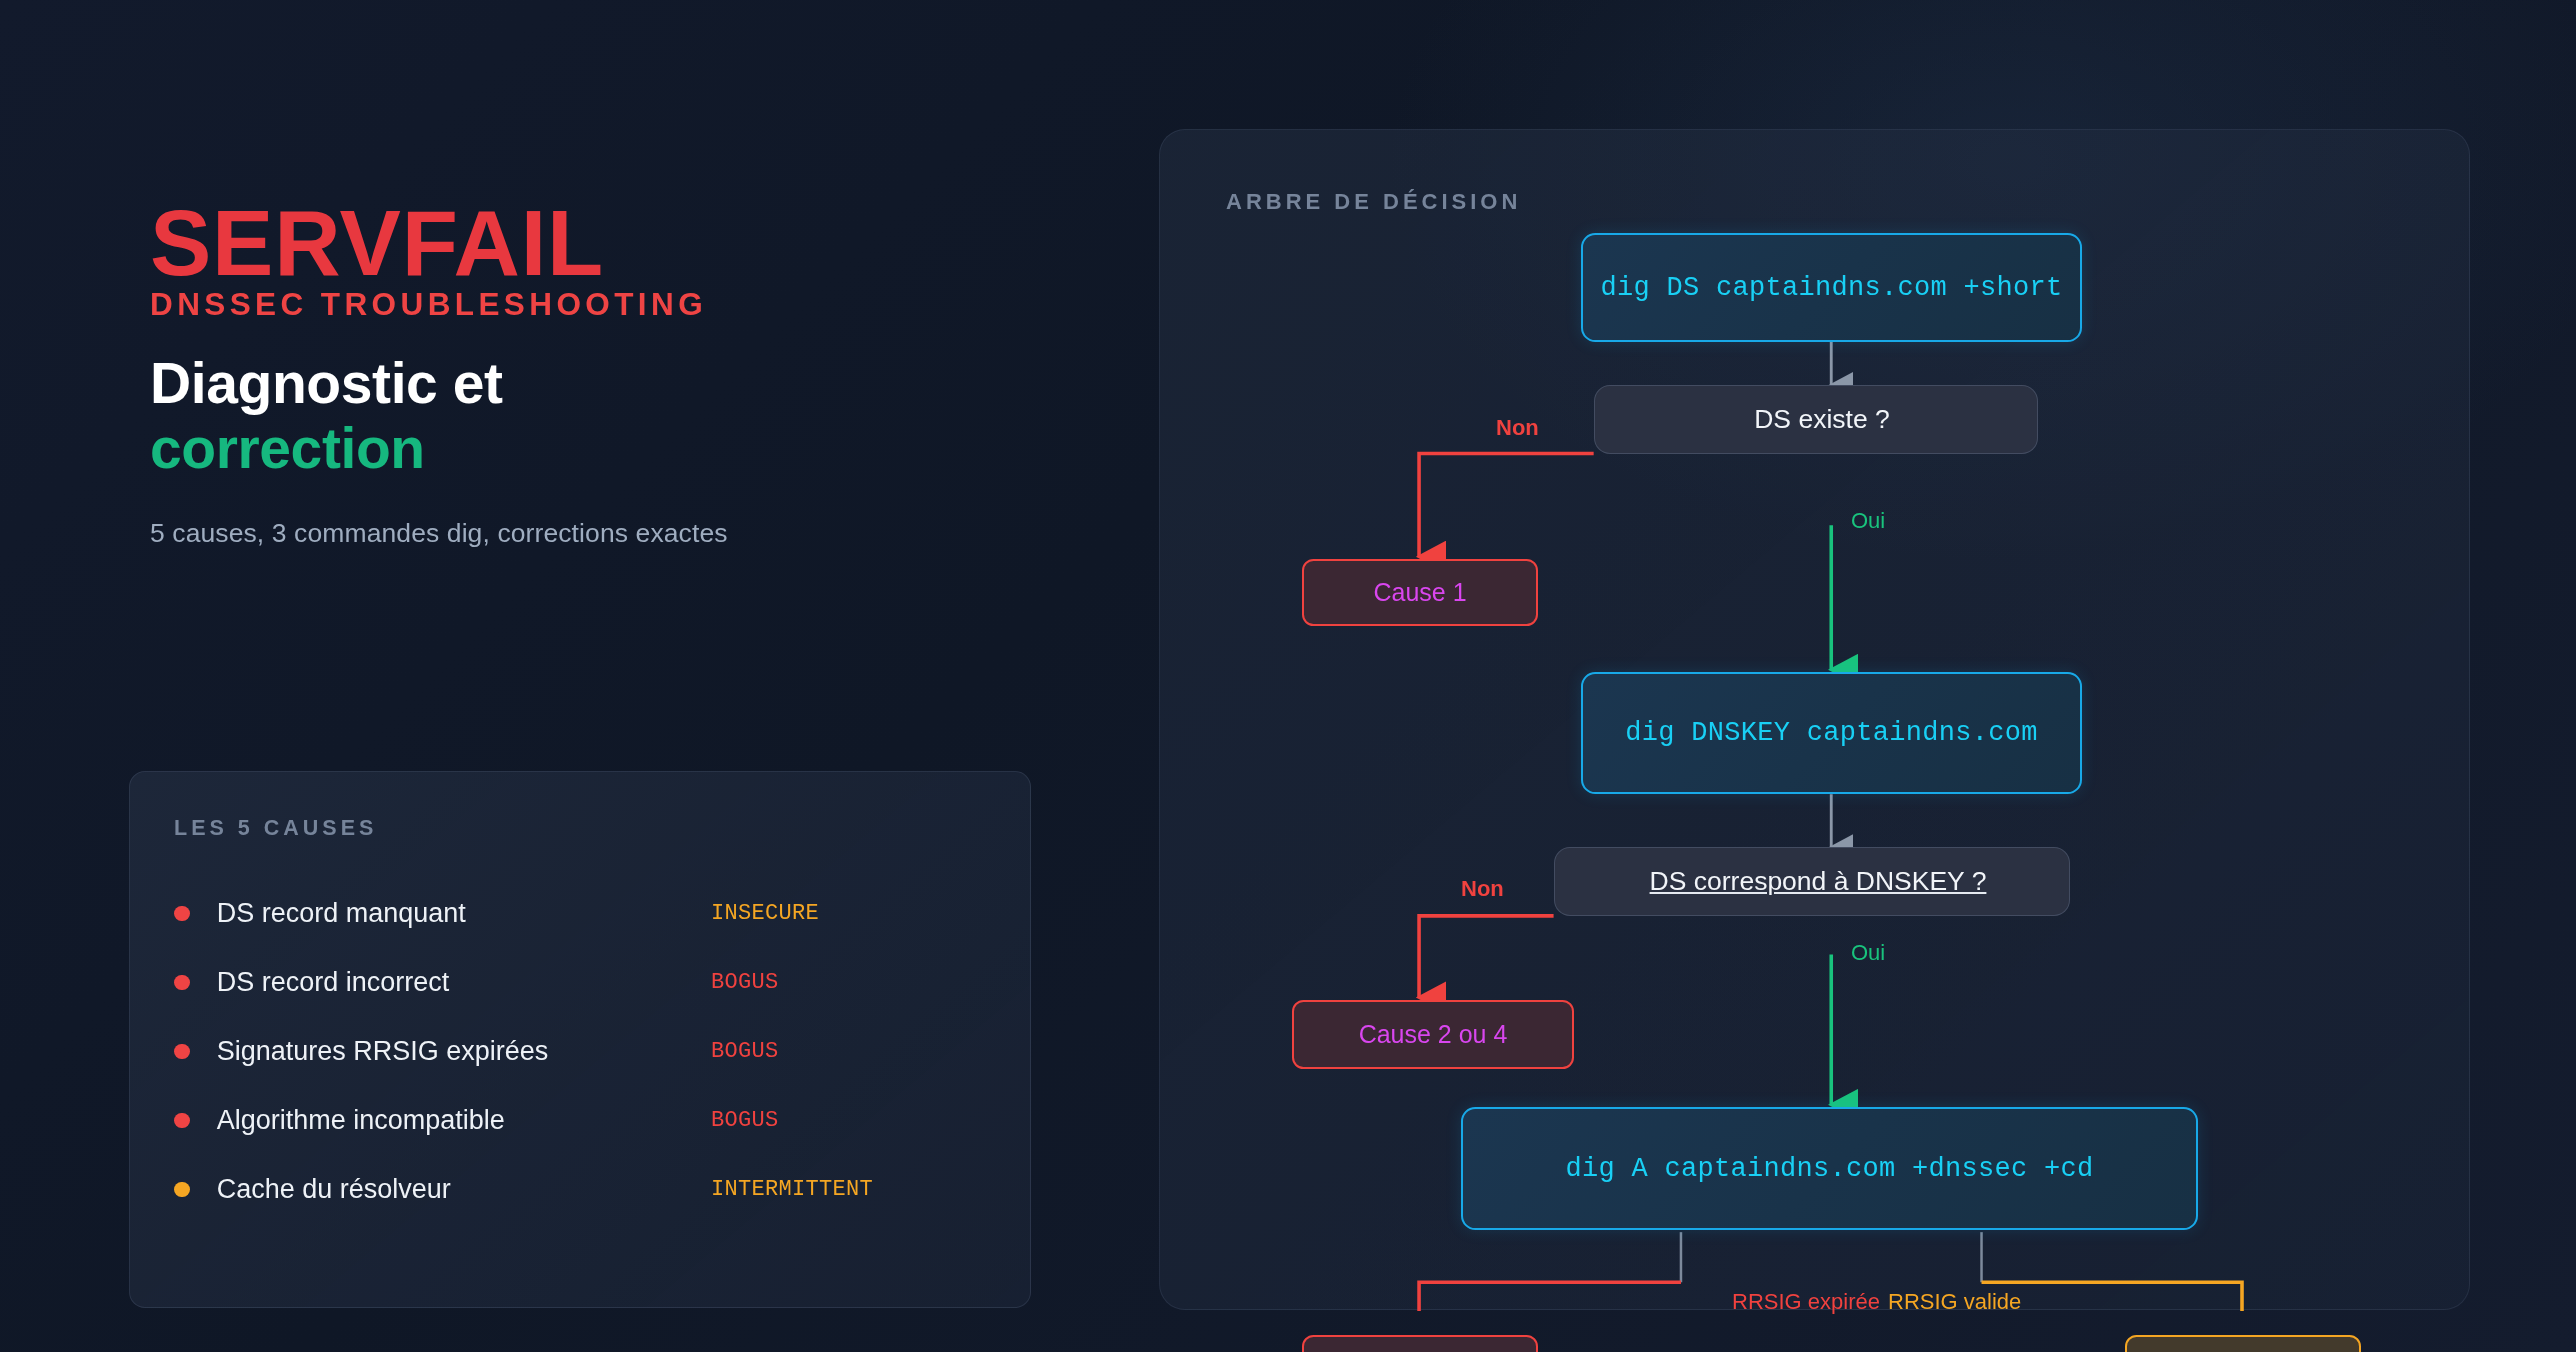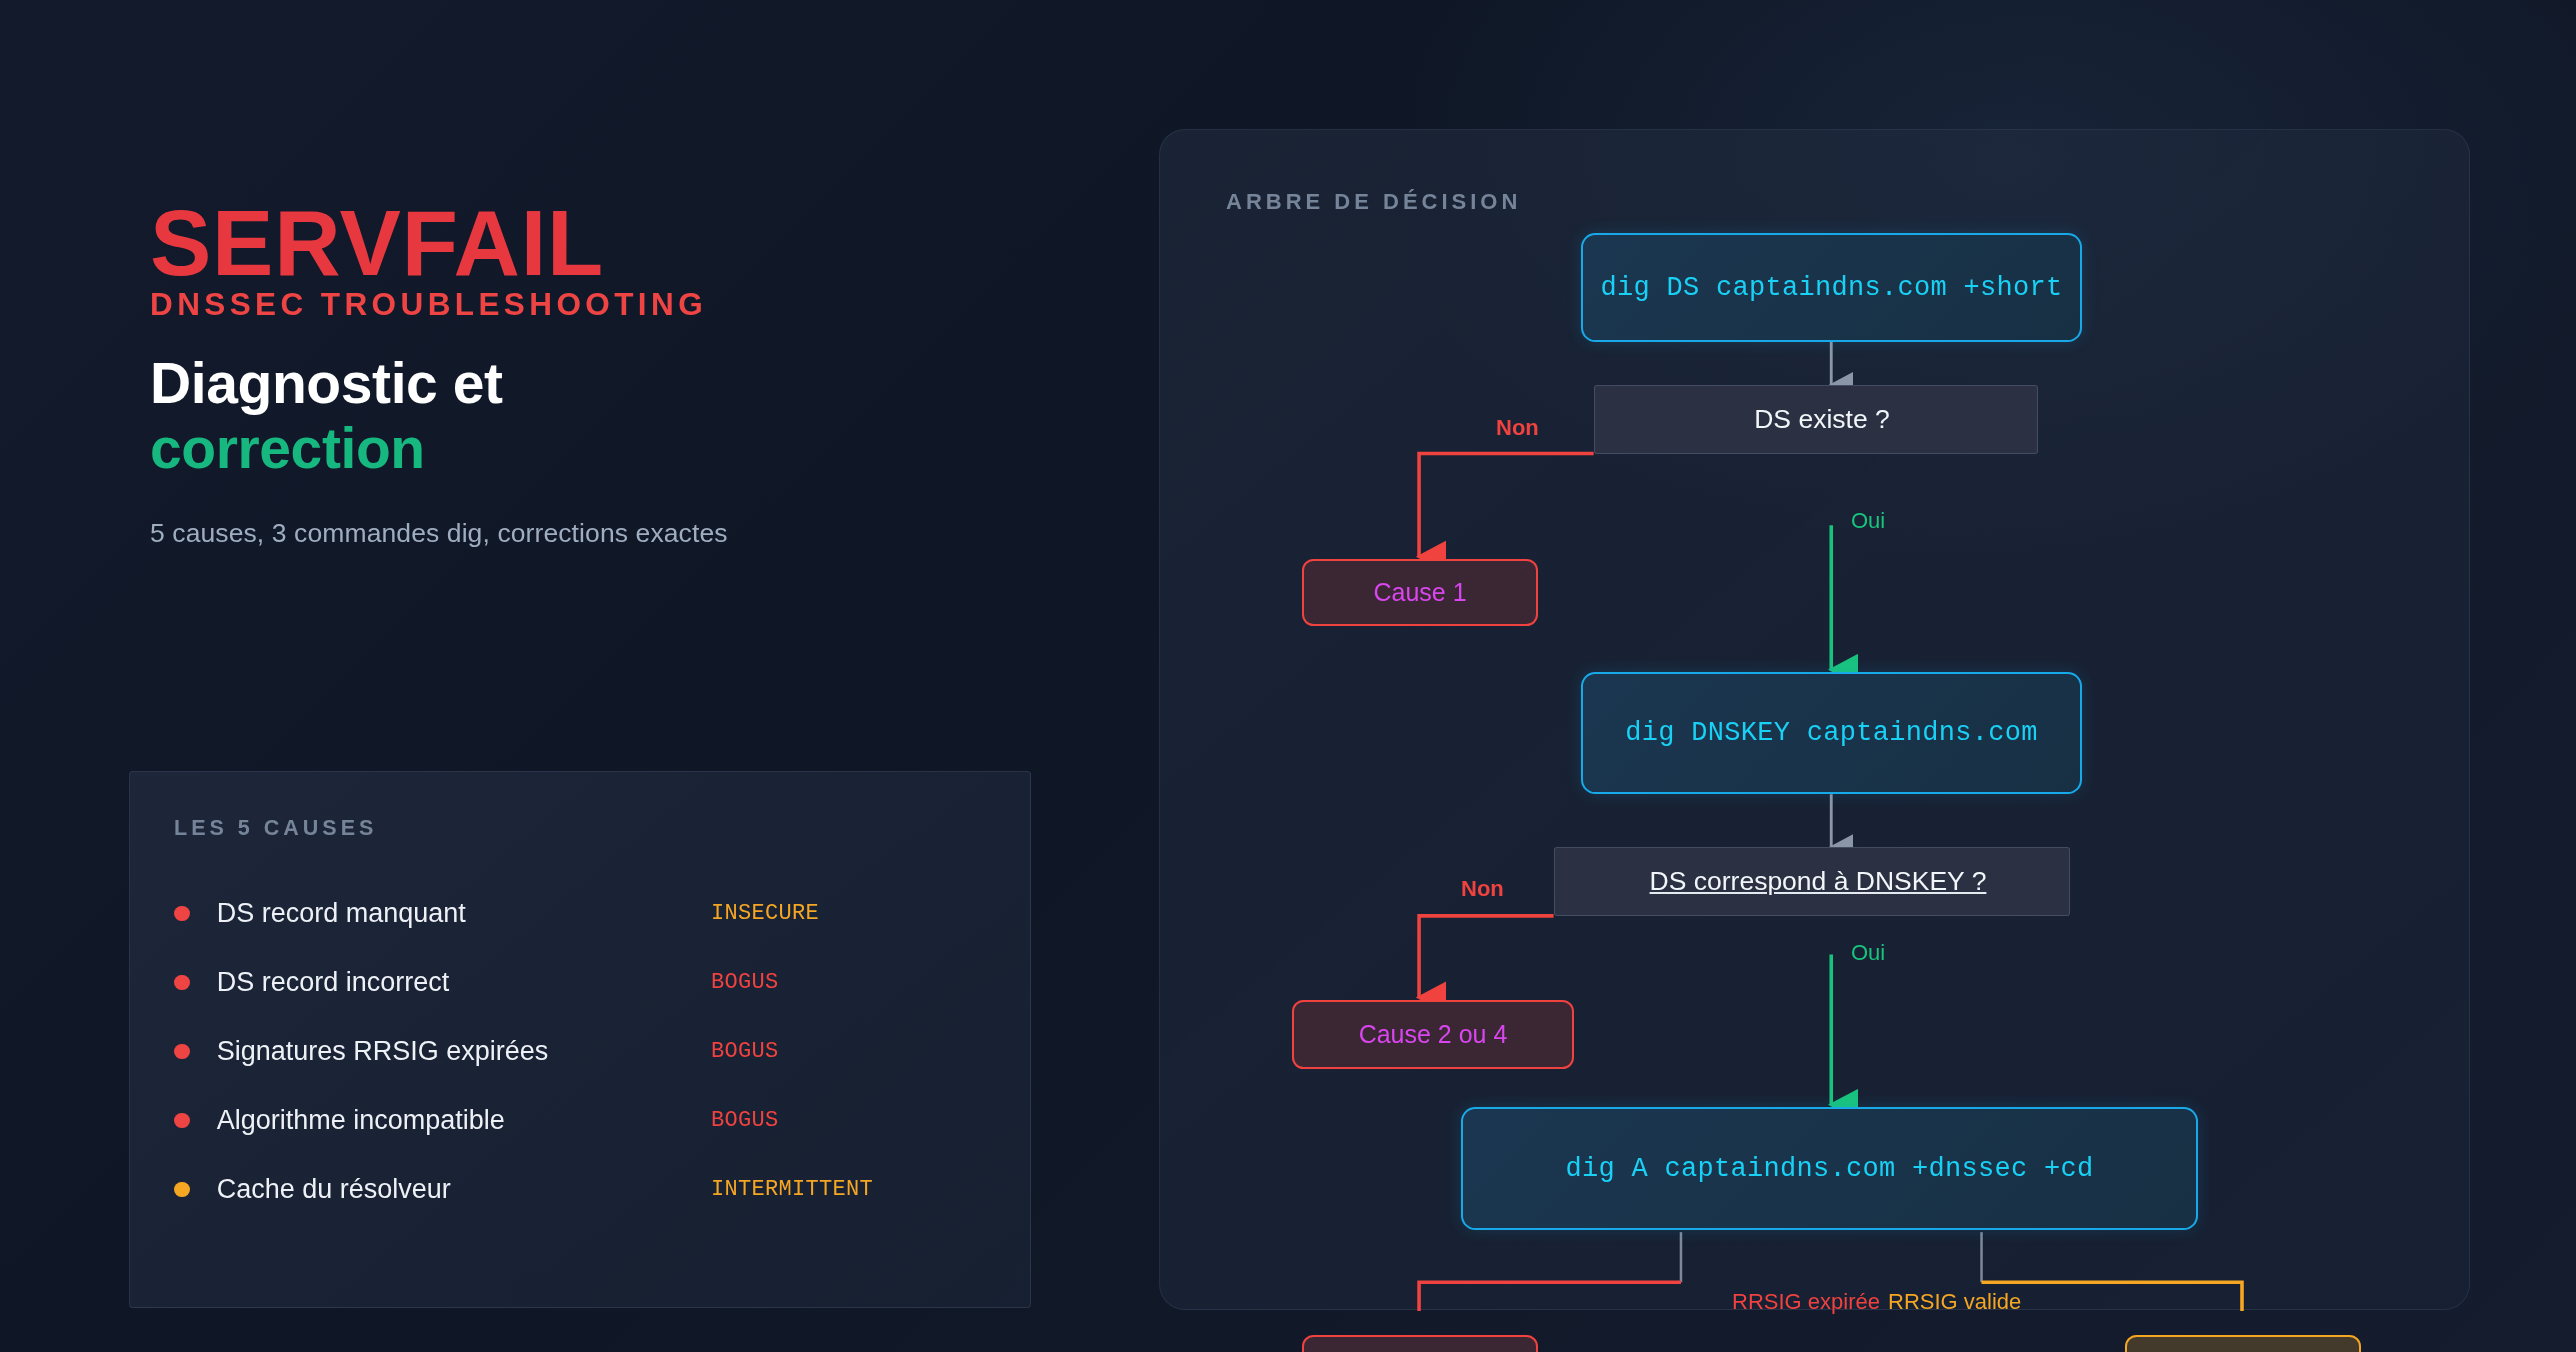--- a/index.html
+++ b/index.html
@@ -37,21 +37,21 @@
     color:#9fadc0; font-size:26.5px; font-weight:400;
     margin-top:40px; letter-spacing:0.1px;
   }
 
   
   #causes-card{
     position:absolute; left:129px; top:771px;
     width:902px; height:537px;
     background:linear-gradient(140deg, rgba(37,48,68,0.62) 0%, rgba(29,39,58,0.55) 100%);
     border:1.1px solid rgba(108,126,155,0.20);
-    border-radius:4px;
+    border-radius:16px;
   }
   #causes-title{
     position:absolute; left:44px; top:44px;
     color:#76849a; font-size:21.5px; font-weight:700;
     letter-spacing:4px;
   }
   #causes-list{ position:absolute; left:44px; top:107px; right:40px; }
   .cause-row{
     display:flex; align-items:center; height:69px;
   }
@@ -97,21 +97,21 @@
     box-shadow:0 0 15.7px rgba(24,169,232,0.16);
   }
   .cmd-text{
     font-family:"Liberation Mono", monospace;
     color:#19d0f5; font-size:27px; letter-spacing:0.3px; white-space:nowrap;
   }
 
   .q-node{
     background:#2b3142;
     border:1.1px solid rgba(124,140,168,0.30);
-    border-radius:3px;
+    border-radius:16px;
     padding-left:12px;
   }
   .q-text{ color:#f2f5f9; font-size:26.5px; font-weight:400; white-space:nowrap; }
 
   .cause-node{ border-radius:11.4px; }
   .cause-node.red{
     background:#3b2733;
     border:2.5px solid #f0423f;
   }
   .cause-node.red .cause-node-text{ color:#d946ef; }

